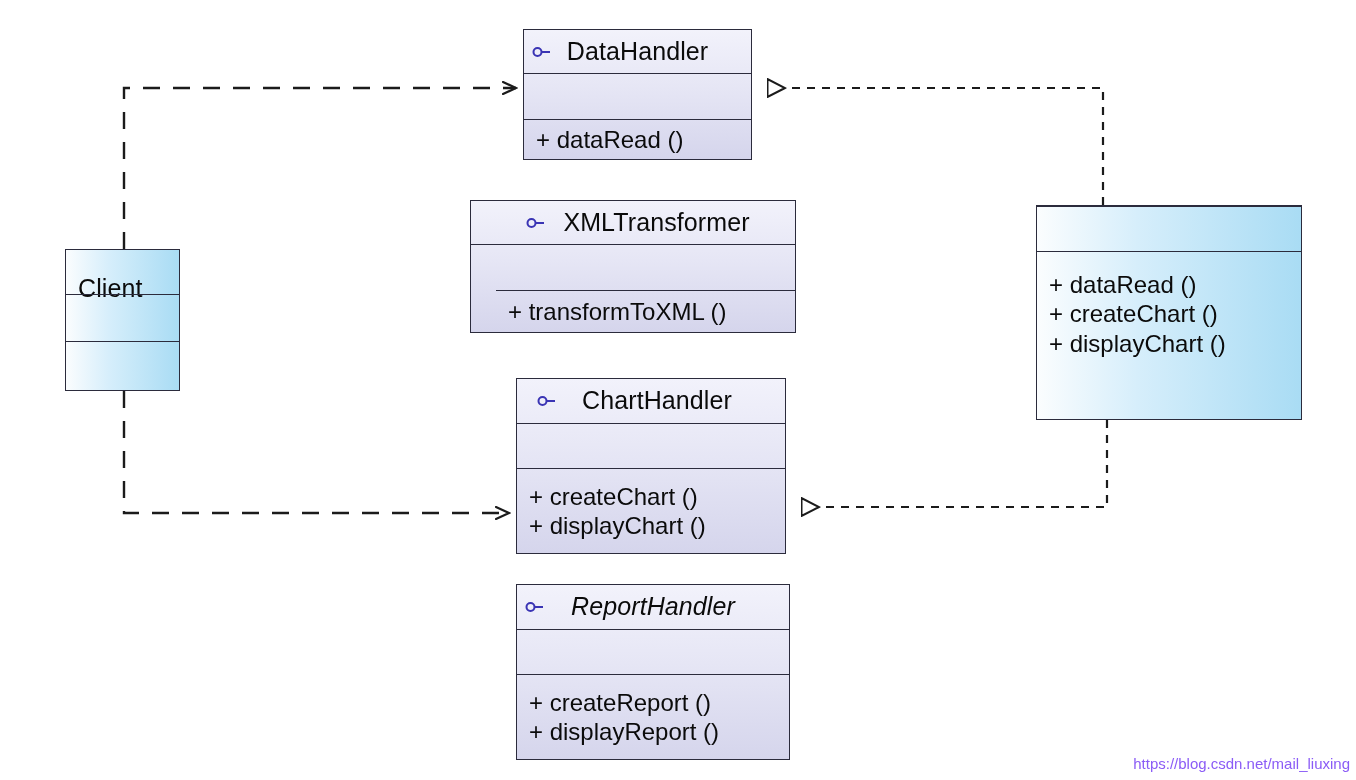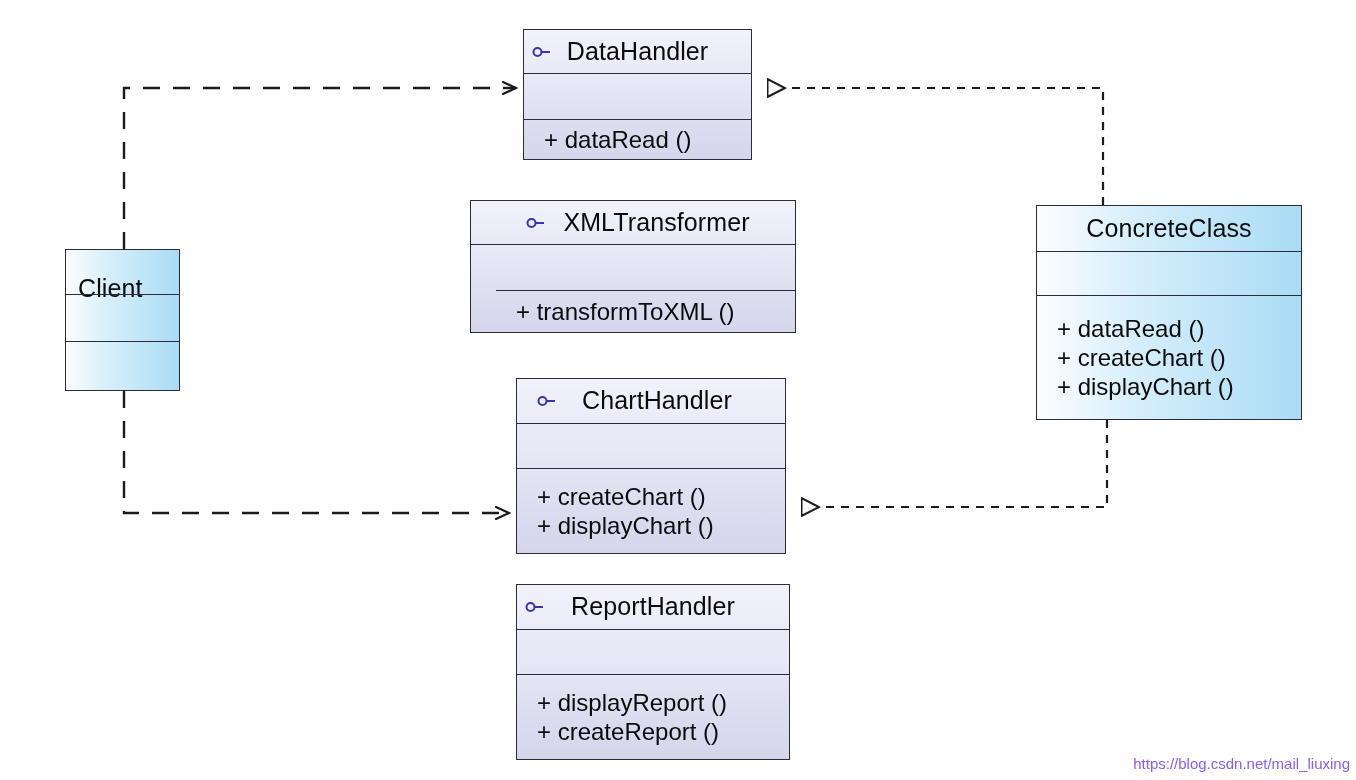--- a/index.html
+++ b/index.html
@@ -72,21 +72,21 @@
     transform: translateY(-50%);
     width: 20px;
     height: 12px;
     display: block;
   }
 
   .member {
     font-size: 24px;
     color: #0b0b0b;
     white-space: nowrap;
-    padding-left: 20px;
+    padding-left: 12px;
     line-height: 1.22;
   }
 
   
   #wires {
     position: absolute;
     left: 0;
     top: 0;
     width: 1356px;
     height: 780px;
@@ -171,52 +171,47 @@
       </div>
     </div>
     <div class="comp sep" style="height:46px;"></div>
     <div class="comp sep" style="height:86px;">
       <div class="member">+ createChart ()</div>
       <div class="member">+ displayChart ()</div>
     </div>
   </div>
 
   <div class="uml-box iface" style="left:516px; top:584px; width:274px; height:176px;">
-    <div class="comp" style="height:44px;">
+    <div class="comp" style="height:44px;font-style:italic;">
       <div class="title-row">
         <svg class="iface-icon" viewBox="0 0 20 12">
           <circle cx="5.5" cy="6" r="4" fill="none" stroke="#3a34b4" stroke-width="2"></circle>
           <line x1="9.5" y1="6" x2="18" y2="6" stroke="#3a34b4" stroke-width="2"></line>
         </svg>
         <span class="cls-title">ReportHandler</span>
       </div>
     </div>
     <div class="comp sep" style="height:46px;"></div>
     <div class="comp sep" style="height:86px;">
+      <div class="member">+ createReport ()</div>
       <div class="member">+ displayReport ()</div>
-      <div class="member">+ createReport ()</div>
     </div>
   </div>
 
   <div class="uml-box klass" style="left:65px; top:249px; width:115px; height:142px;">
     <div class="comp" style="height:44px;">
       <div class="title-row left">
         <span class="cls-title">Client</span>
       </div>
     </div>
     <div class="comp sep" style="height:48px;"></div>
     <div class="comp sep" style="height:50px;"></div>
   </div>
 
   <div class="uml-box klass" style="left:1036px; top:205px; width:266px; height:215px;">
-    <div class="comp" style="height:45px;">
-      <div class="title-row">
-        <span class="cls-title">ConcreteClass</span>
-      </div>
-    </div>
     <div class="comp sep" style="height:45px;"></div>
     <div class="comp sep" style="height:125px;">
       <div class="member">+ dataRead ()</div>
       <div class="member">+ createChart ()</div>
       <div class="member">+ displayChart ()</div>
     </div>
   </div>
 
   <div id="watermark">https://blog.csdn.net/mail_liuxing</div>
 

